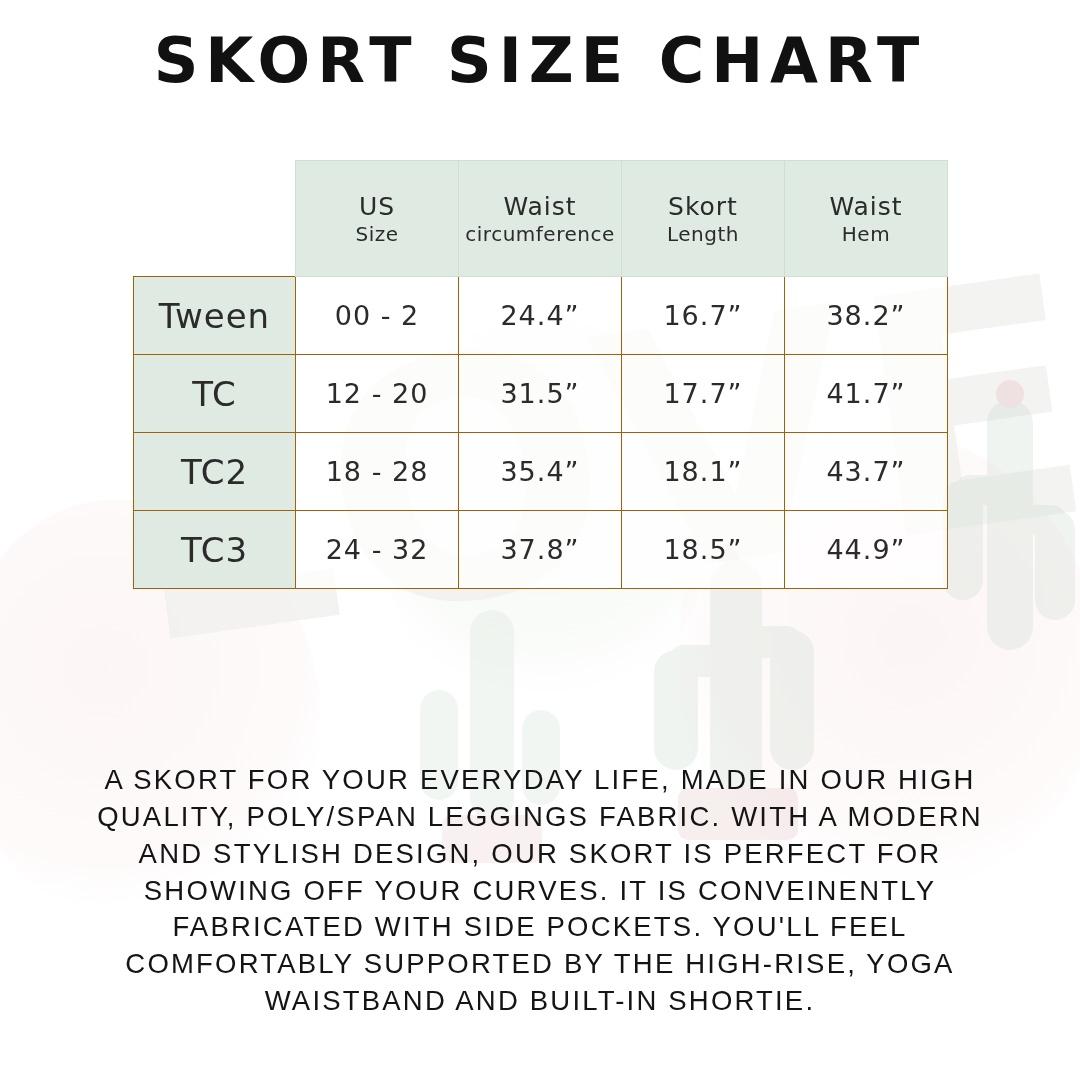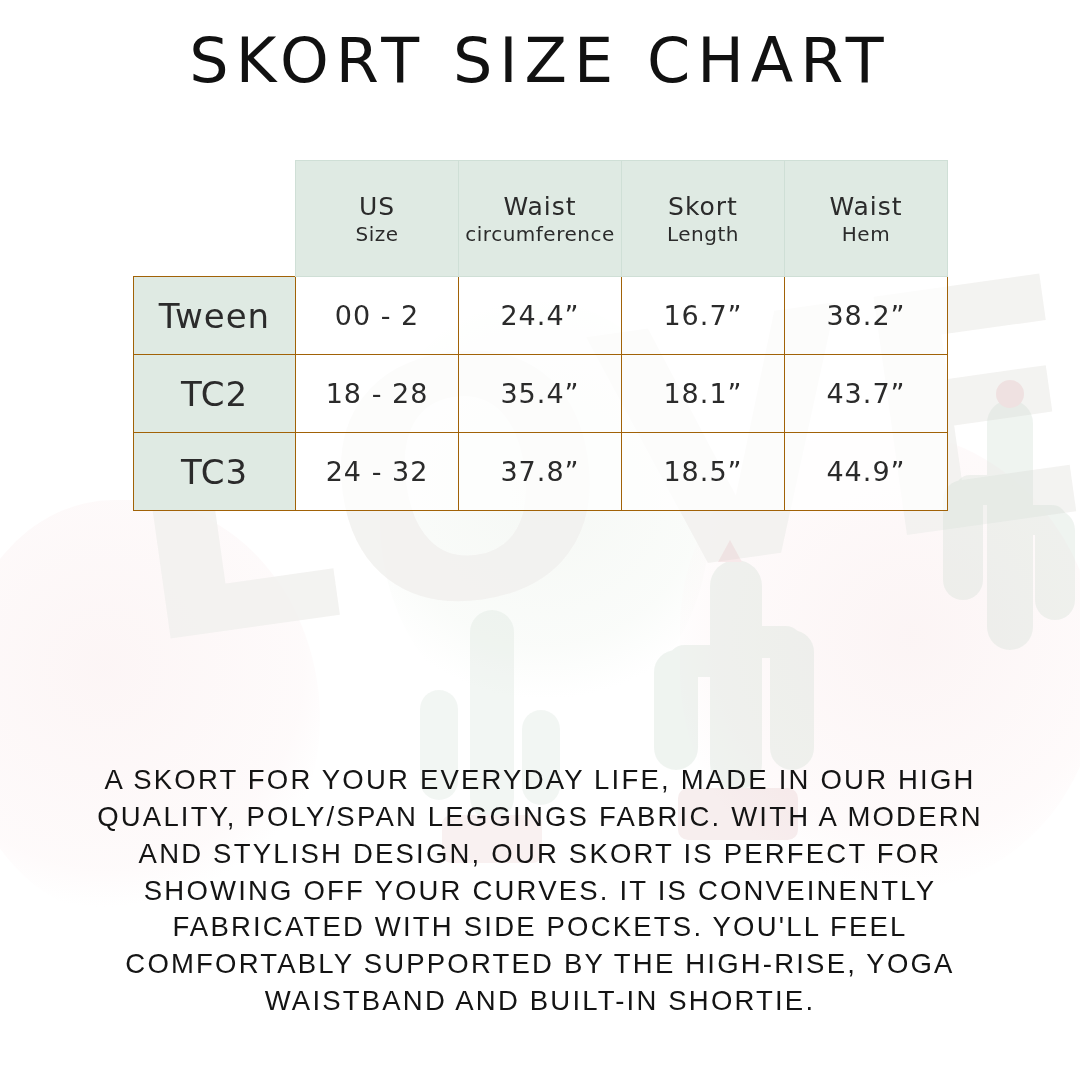--- a/index.html
+++ b/index.html
@@ -67,21 +67,21 @@
     box-sizing: border-box;
   }
 
   .title {
     position: absolute;
     top: 28px;
     left: 0; right: 0;
     text-align: center;
     font-size: 62px;
     line-height: 1.05;
-    font-weight: 400;
+    font-weight: 700;
     letter-spacing: 7px;
     color: #111111;
     font-family: "DejaVu Sans", sans-serif;
   }
 
   
   .table-wrap {
     position: absolute;
     top: 160px;
     left: 133px;
@@ -240,20 +240,27 @@
 
         <tr class="body-row">
           <td class="label-cell">Tween</td>
           <td class="value-cell">00 - 2</td>
           <td class="value-cell">24.4”</td>
           <td class="value-cell">16.7”</td>
           <td class="value-cell">38.2”</td>
         </tr>
 
 
+        <tr class="body-row">
+          <td class="label-cell">TC</td>
+          <td class="value-cell">12 - 20</td>
+          <td class="value-cell">31.5”</td>
+          <td class="value-cell">17.7”</td>
+          <td class="value-cell">41.7”</td>
+        </tr>
 
         <tr class="body-row">
           <td class="label-cell">TC2</td>
           <td class="value-cell">18 - 28</td>
           <td class="value-cell">35.4”</td>
           <td class="value-cell">18.1”</td>
           <td class="value-cell">43.7”</td>
         </tr>
 
         <tr class="body-row">

